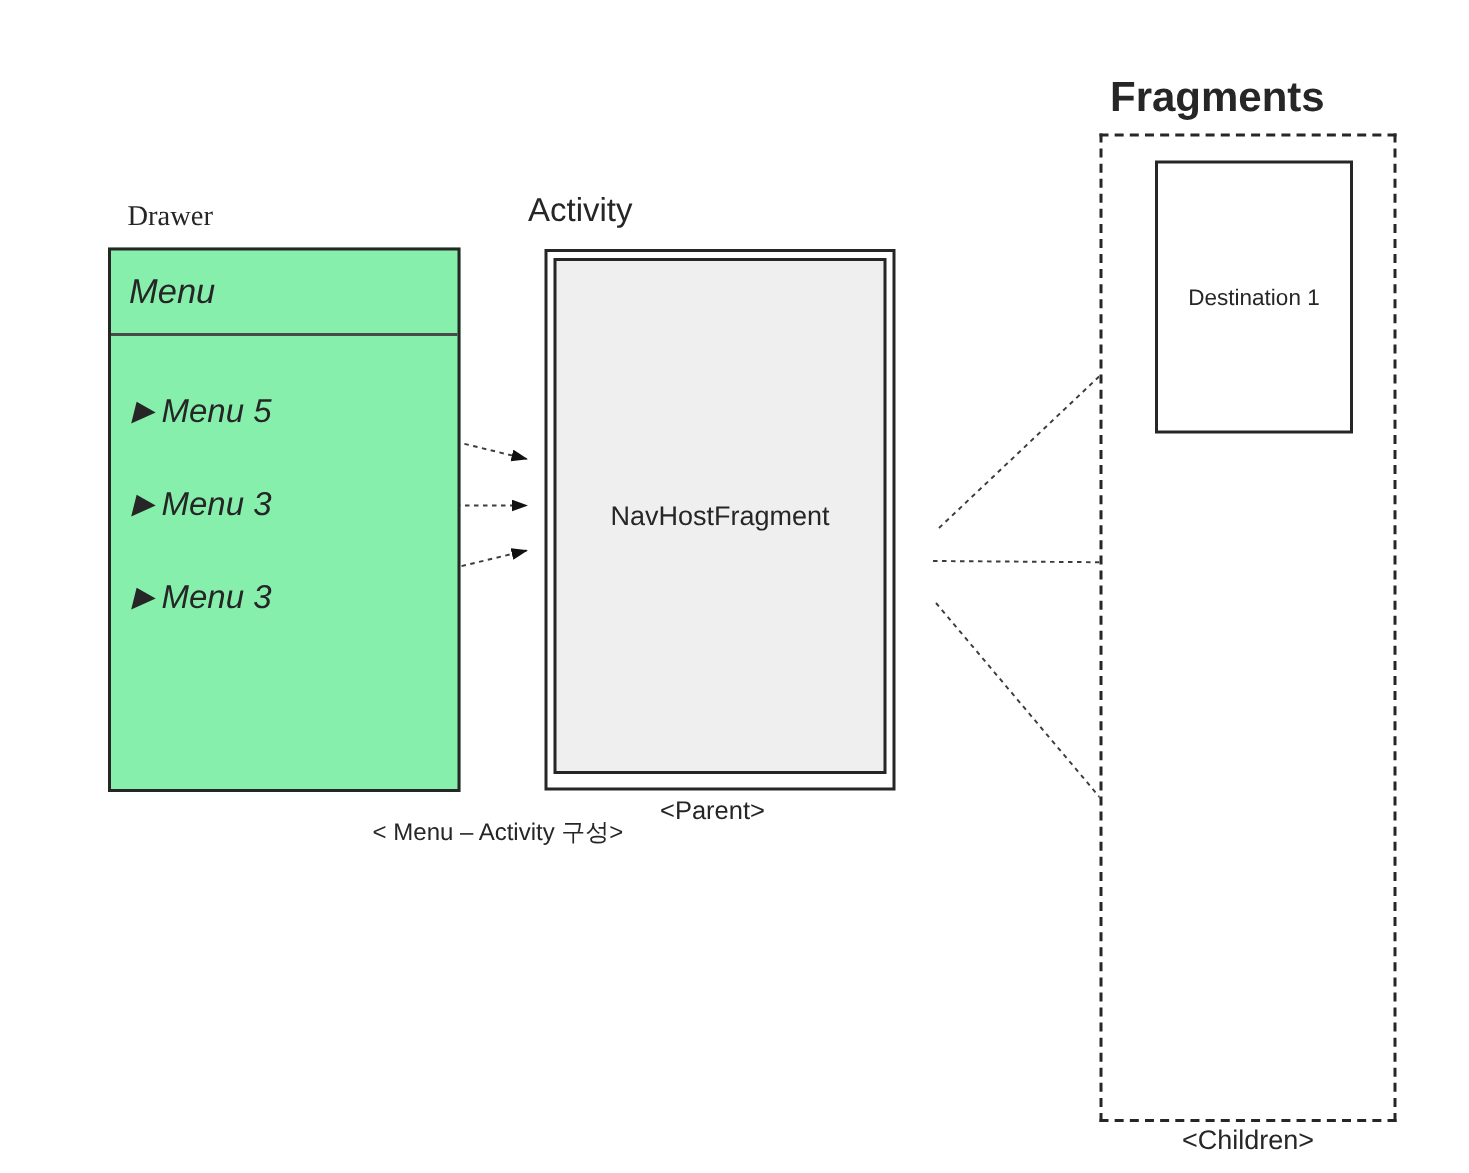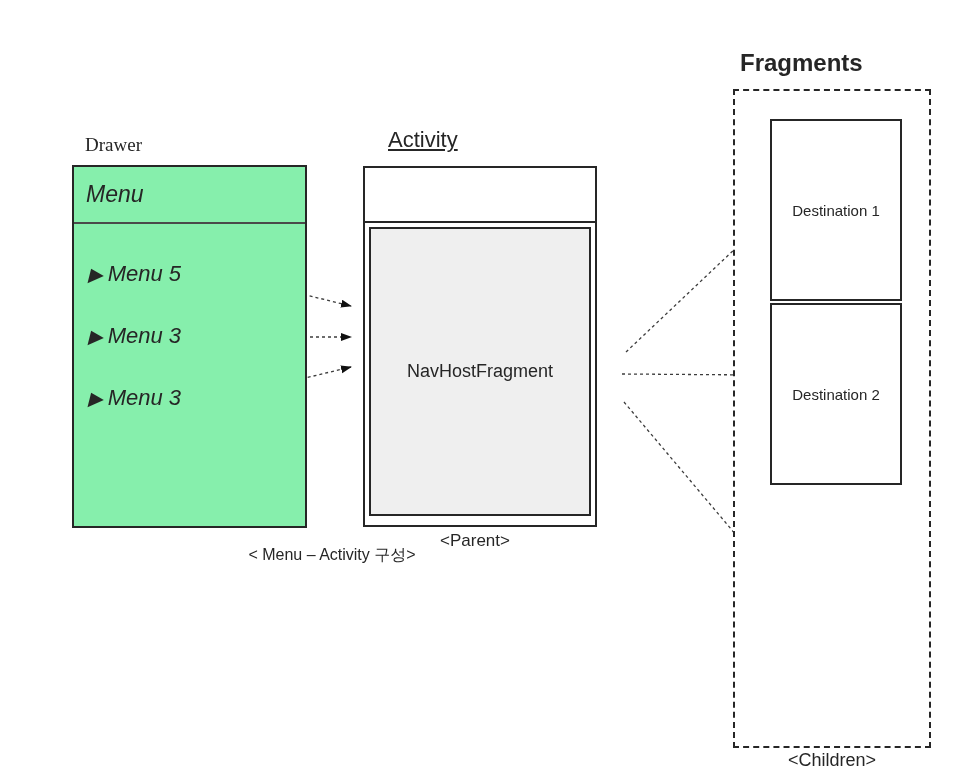--- a/index.html
+++ b/index.html
@@ -53,27 +53,27 @@
   .menu-item .tri {
     font-size: 19px;
     margin-right: 5px;
     line-height: 1;
   }
   .menu-item-1 { top: 94px; }
   .menu-item-2 { top: 156px; }
   .menu-item-3 { top: 218px; }
 
   
-  .activity-label { left: 388px; top: 127px; font-size: 22px; text-decoration: underline; }
+  .activity-label { left: 352px; top: 127px; font-size: 22px; }
   .activity-box {
     left: 363px; top: 166px;
     width: 230px; height: 357px;
     border: 2px solid #262626;
     background: #ffffff;
-    display: flex; flex-direction: column;
+    display: flex; 
   }
   .activity-topbar {
     height: 53px;
     flex: none;
     border-bottom: 2px solid #262626;
     background: #ffffff;
   }
   .navhost-wrap {
     flex: 1;
     padding: 4px 4px 9px 4px;
@@ -90,37 +90,37 @@
     left: 420px; top: 531px; width: 110px;
     text-align: center; font-size: 17px;
   }
   .diagram-caption {
     left: 222px; top: 545px; width: 220px;
     text-align: center; font-size: 16px;
     white-space: nowrap;
   }
 
   
-  .fragments-label { left: 740px; top: 49px; font-size: 24px; font-weight: bold; }
+  .fragments-label { left: 740px; top: 49px; font-size: 28px; font-weight: bold; }
   .fragments-box {
     left: 733px; top: 89px;
     width: 194px; height: 655px;
     border: 2px dashed #262626;
     background: #ffffff;
   }
   .dest-box {
     position: absolute;
     left: 35px;
     width: 128px; height: 178px;
     border: 2px solid #262626;
     background: #ffffff;
     display: flex; align-items: center; justify-content: center;
     font-size: 15px;
   }
-  .dest-box-1 { top: 16px; margin-top: 12px; }
+  .dest-box-1 { top: 16px; }
   .dest-box-2 { top: 212px; }
   .dest-box-3 { top: 410px; }
   .children-caption {
     position: absolute;
     left: 0; right: 0; top: 618px;
     text-align: center; font-size: 18px; margin-top: 41px;
   }
 </style>
 </head>
 <body>
@@ -168,19 +168,16 @@
     </div>
   </div>
   <div class="abs parent-caption">&lt;Parent&gt;</div>
   <div class="abs diagram-caption">&lt; Menu – Activity 구성&gt;</div>
 
   <div class="abs fragments-label">Fragments</div>
   <div class="abs fragments-box">
     <div class="dest-box dest-box-1">
       <span>Destination 1</span>
     </div>
-    <div class="dest-box dest-box-2">
-      <span>Destination 2</span>
-    </div>
     <div class="children-caption">&lt;Children&gt;</div>
   </div>
 
 </div>
 
 </body></html>

